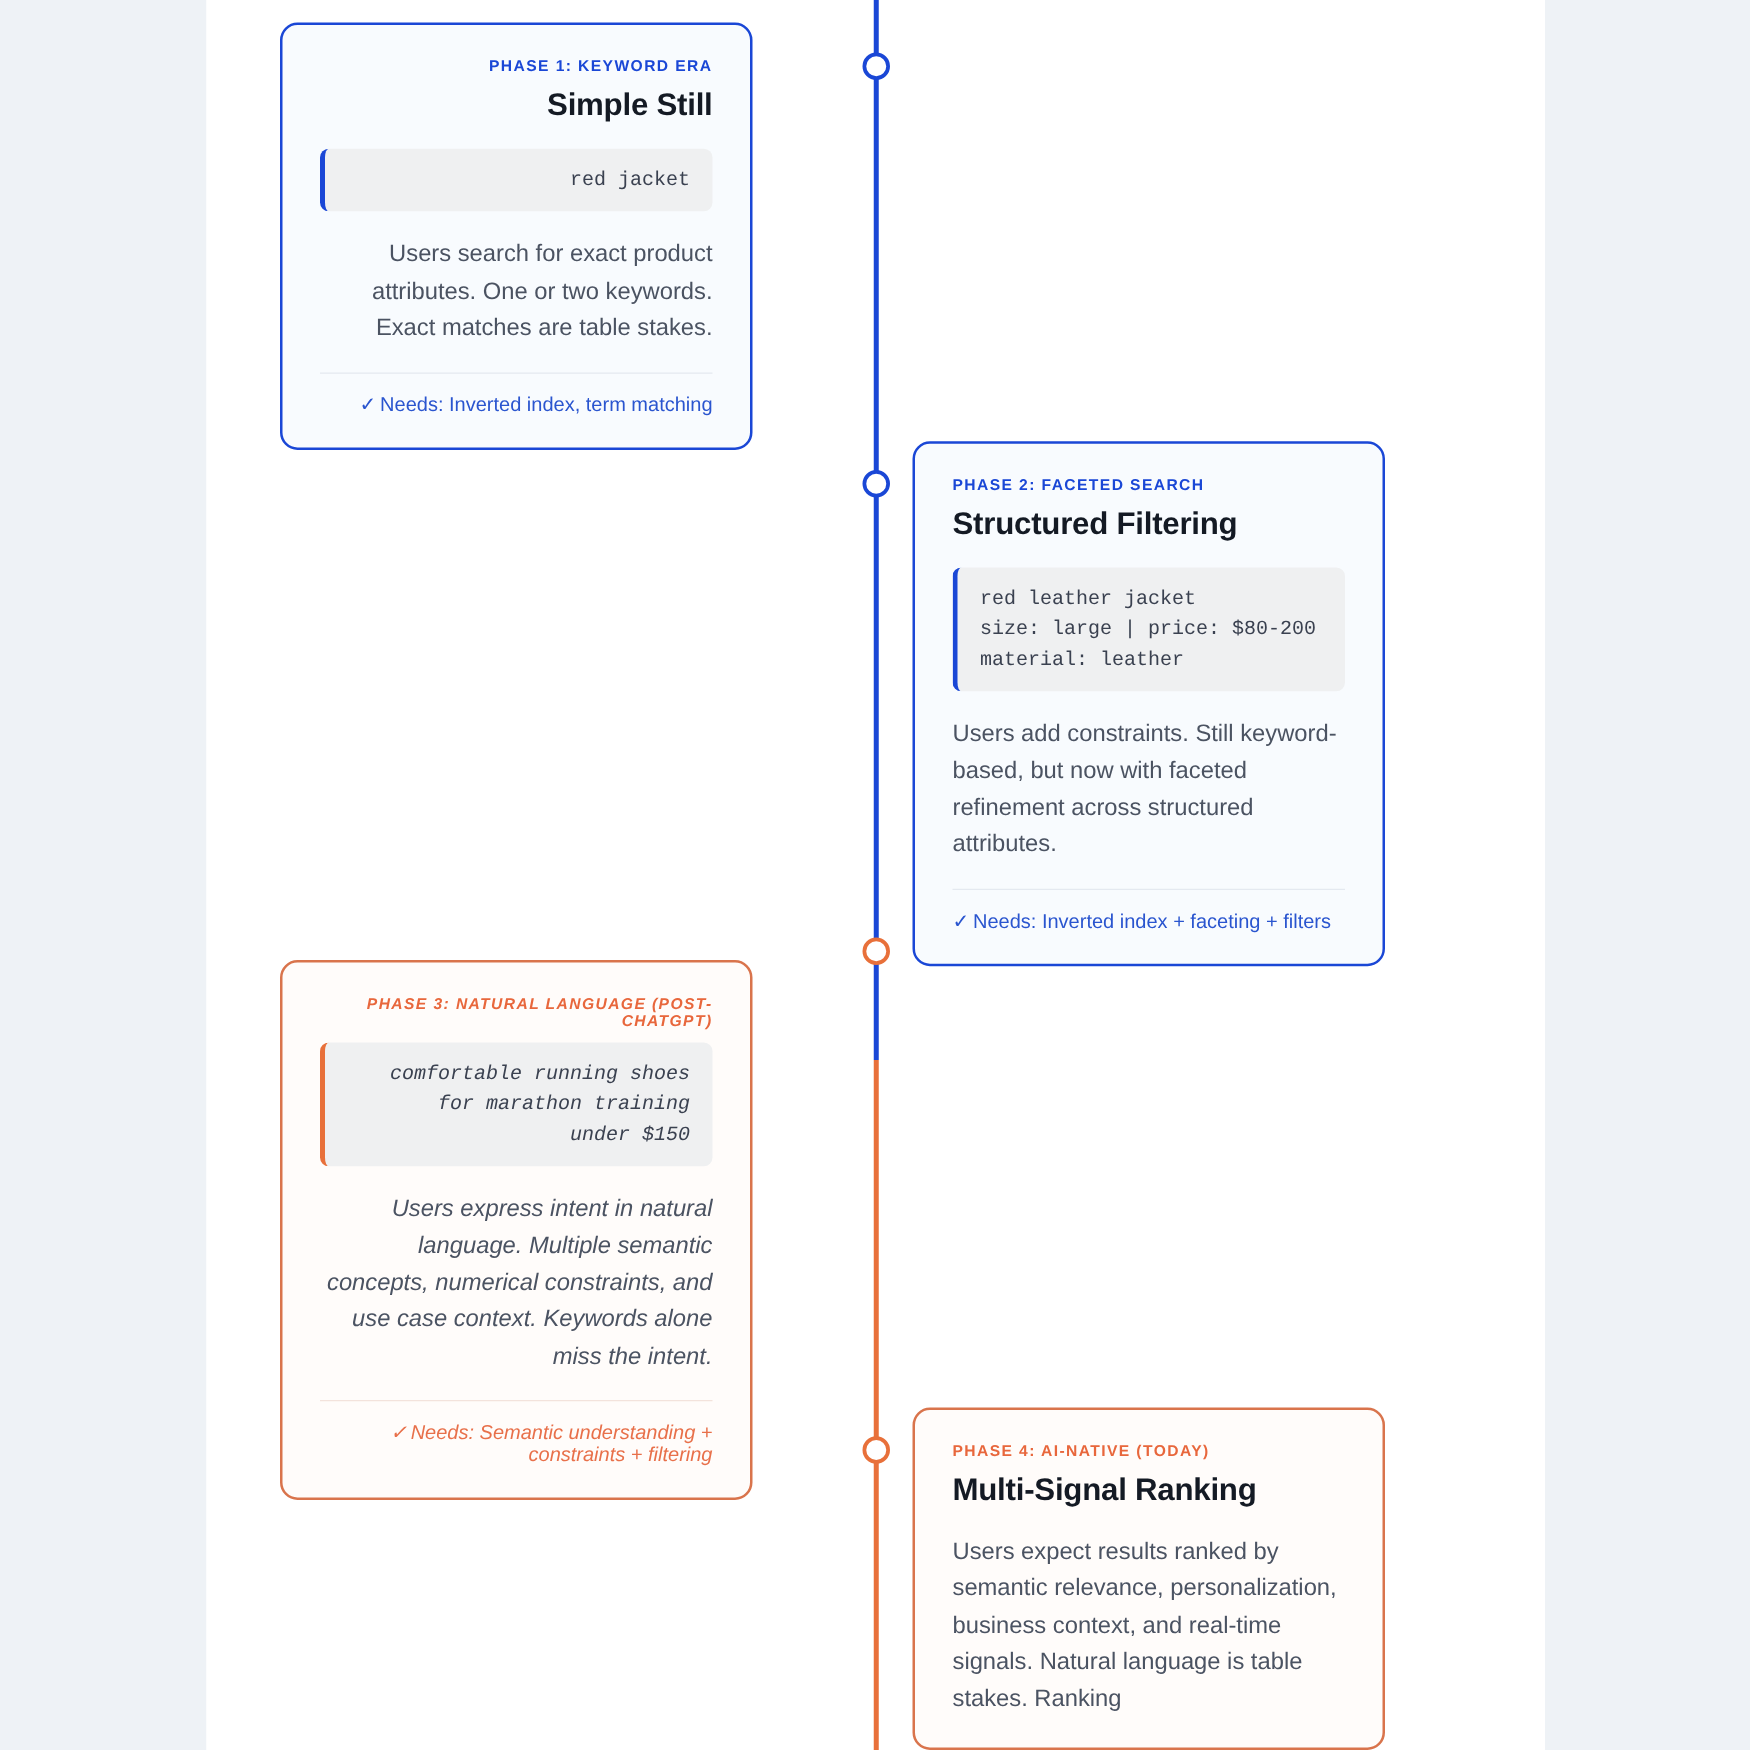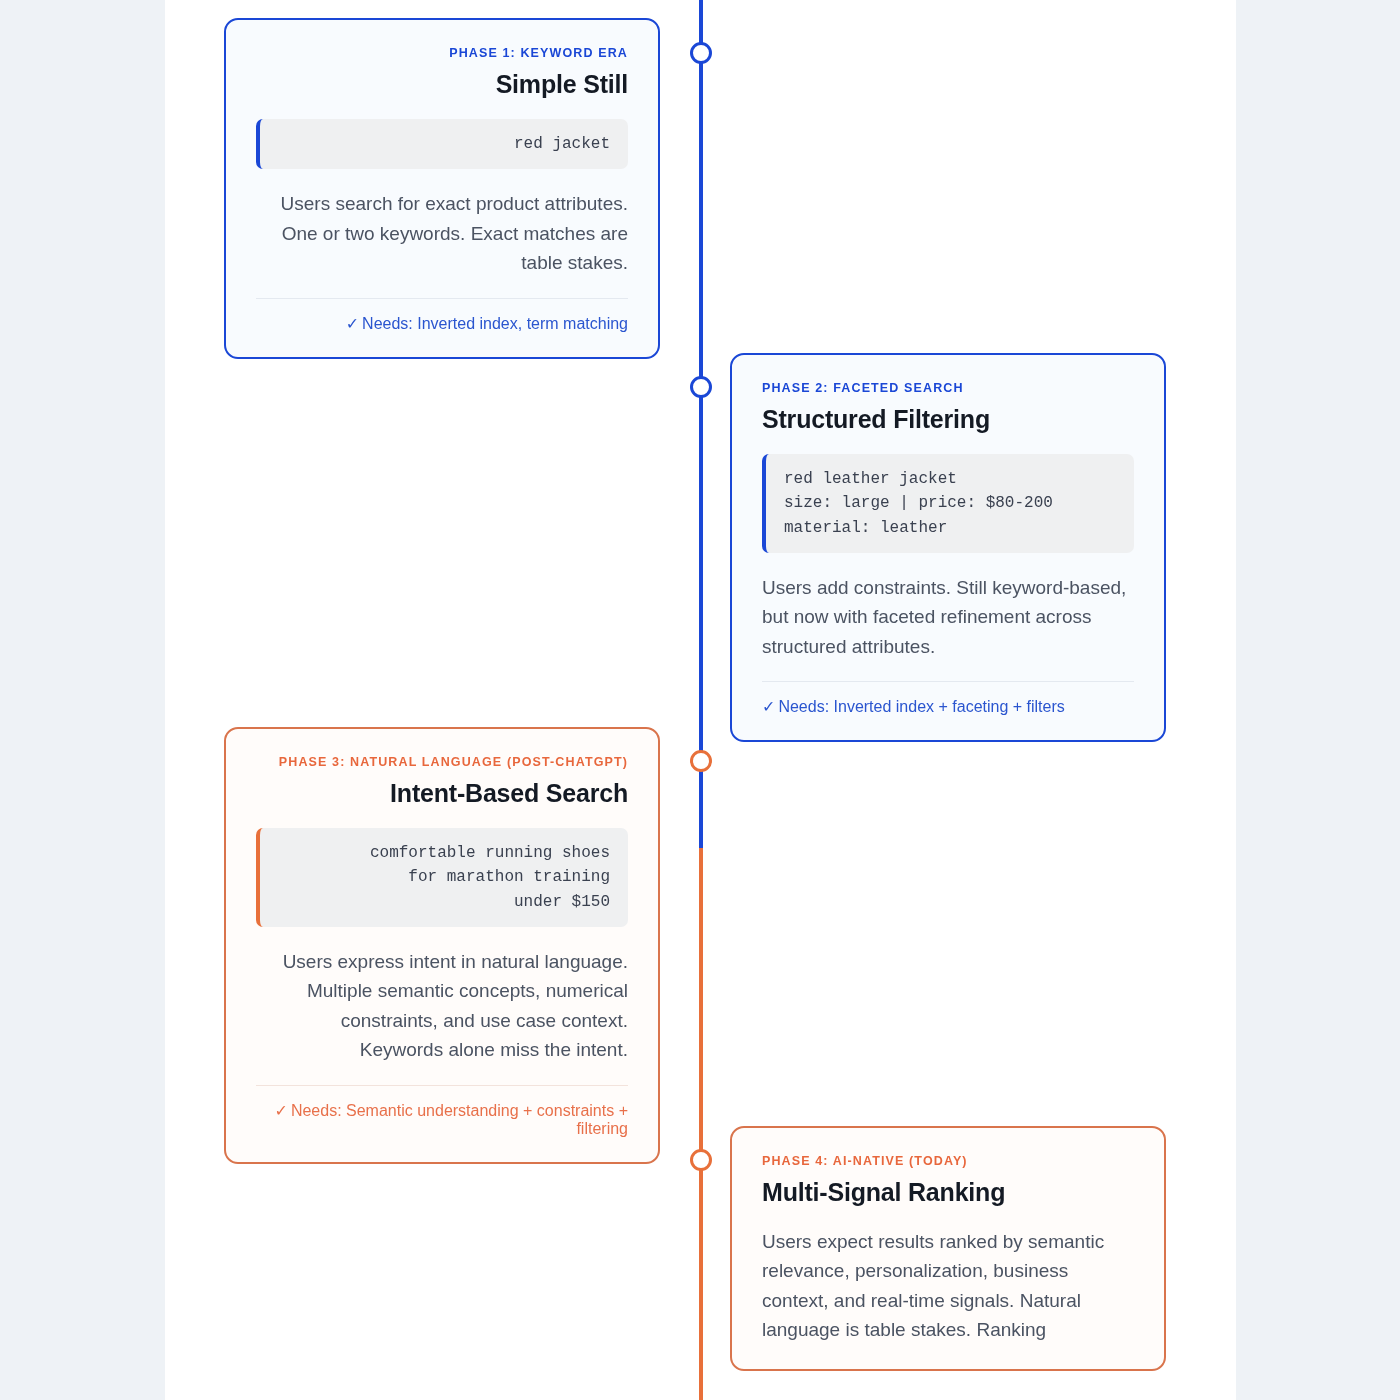--- a/index.html
+++ b/index.html
@@ -57,21 +57,21 @@
     background: #ffffff;
     transform: translate(-50%, -50%);
     left: 536px; 
   }
   .tl-dot.blue   { border: 3px solid #1a47d6; }
   .tl-dot.orange { border: 3px solid #e8703a; }
 
   
   .phase-card {
     position: absolute;
-    width: 436px;
+    width: 378px;
     border-radius: 14px;
     padding: 26px 30px 24px 30px;
   }
   .phase-card.blue {
     border: 2px solid #1a47d6;
     background: #f8fbfe;
   }
   .phase-card.orange {
     border: 2px solid #d9744c;
     background: #fffcfa;
@@ -130,21 +130,21 @@
     font-size: 16px;
   }
   .phase-card.blue   .phase-needs { color: #2a55cf; }
   .phase-card.orange .phase-needs { color: #e8704a; }
 
   .check-glyph { margin-right: 3px; }
 
   
   #card-1 { left: 59px;  top: 18px;  }   
   #card-2 { left: 565px; top: 353px; }   
-  #card-3 { left: 59px;  top: 727px; }
+  #card-3 { left: 59px;  top: 768px; font-style: italic; }
   #card-4 { left: 565px; top: 1126px; }
 </style>
 </head>
 <body>
 
 <div class="page-shell">
   <div class="content-surface">
 
     <div class="timeline-spine">
       <div class="spine-seg blue"></div>
@@ -175,21 +175,20 @@
 material: leather</div>
       <div class="phase-desc">Users add constraints. Still keyword-based, but now with faceted refinement across structured attributes.</div>
       <div class="phase-divider"></div>
       <div class="phase-needs">
         <span class="check-glyph">✓</span><span>Needs: Inverted index + faceting + filters</span>
       </div>
     </div>
 
     <div class="phase-card orange align-right" id="card-3">
       <div class="phase-eyebrow">PHASE 3: NATURAL LANGUAGE (POST-CHATGPT)</div>
-      <div class="phase-title">Intent-Based Search</div>
       <div class="query-block">comfortable running shoes
 for marathon training
 under $150</div>
       <div class="phase-desc">Users express intent in natural language. Multiple semantic concepts, numerical constraints, and use case context. Keywords alone miss the intent.</div>
       <div class="phase-divider"></div>
       <div class="phase-needs">
         <span class="check-glyph">✓</span><span>Needs: Semantic understanding + constraints + filtering</span>
       </div>
     </div>
 

